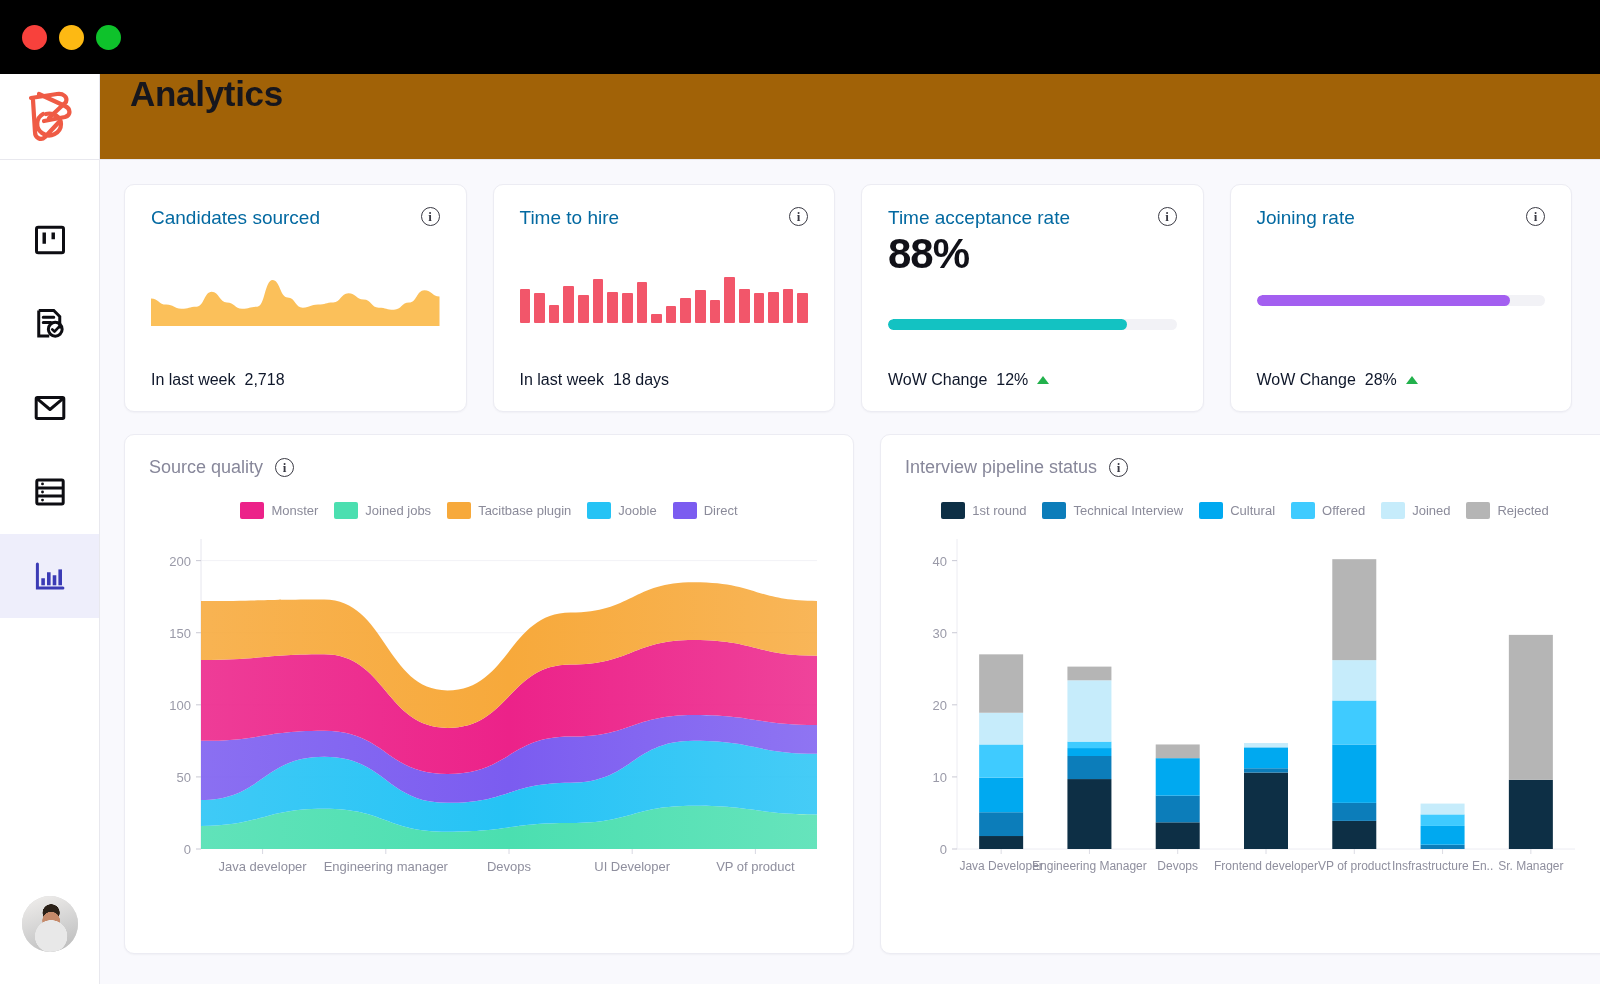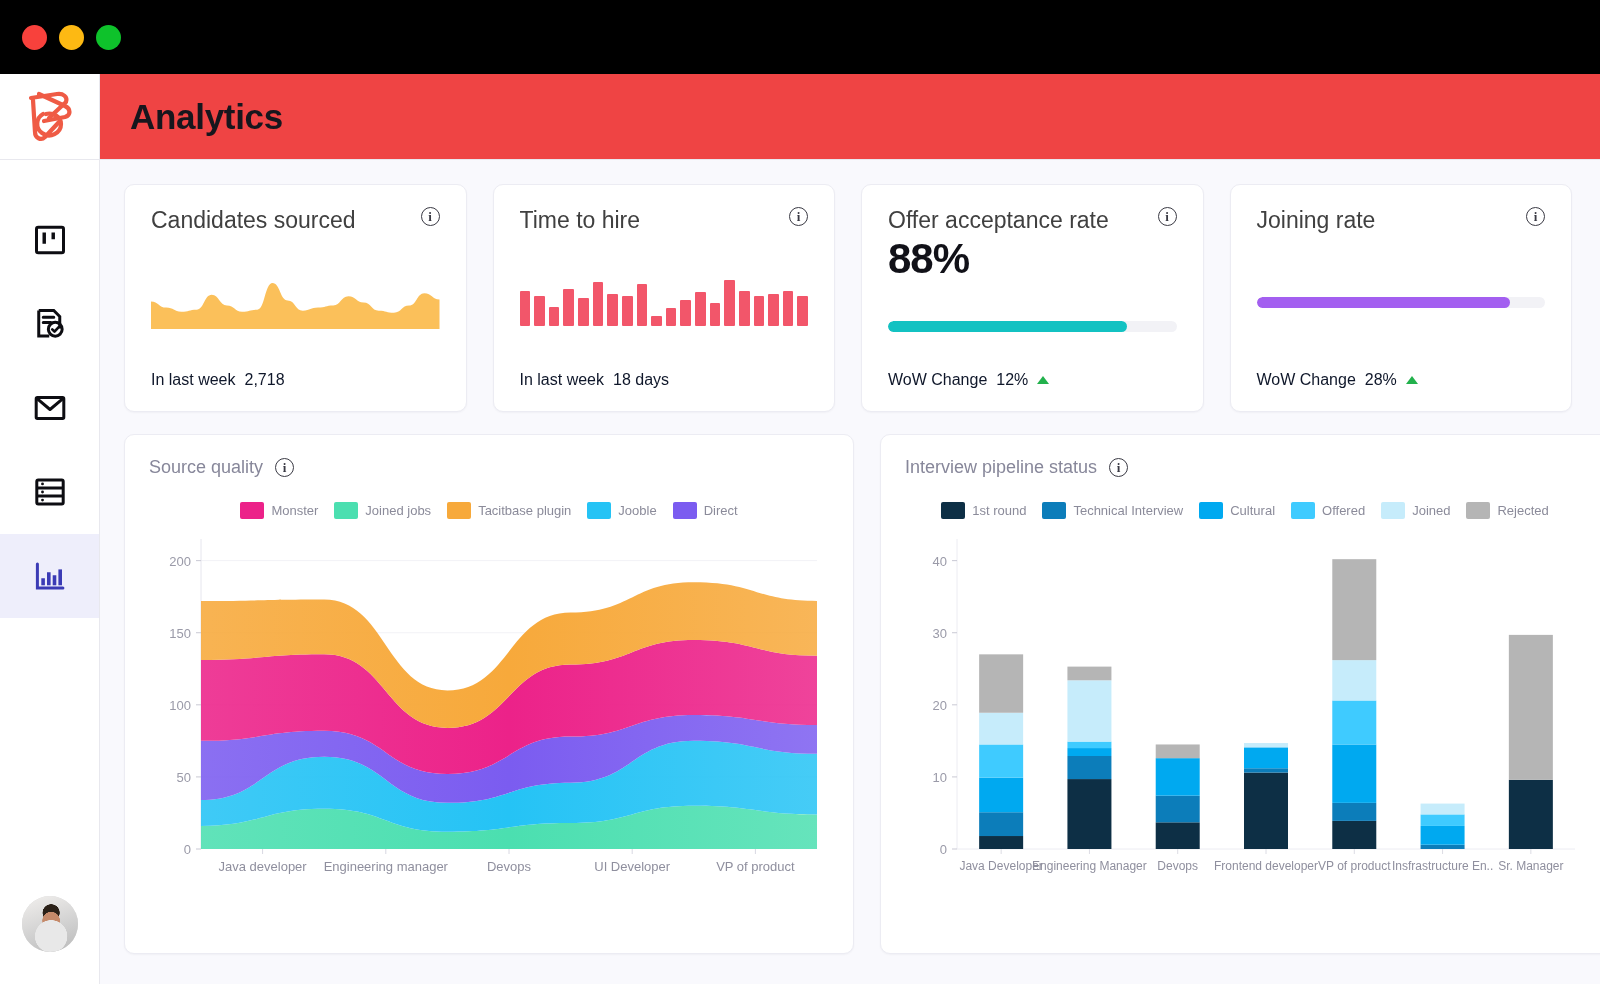--- a/index.html
+++ b/index.html
@@ -64,22 +64,22 @@
       radial-gradient(circle at 52% 44%, #c58a6a 0 20%, transparent 21%),
       radial-gradient(circle at 52% 30%, #2b2118 0 17%, transparent 18%),
       linear-gradient(160deg, #f2f0ee 0%, #cfcfcf 60%, #b9b9b9 100%);
   }
 
   
   .main-col { flex: 1; display: flex; flex-direction: column; min-width: 0; }
   .page-header {
     height: 86px; flex: 0 0 86px;
     border-bottom: 1px solid #e8e8ee;
-    display: flex; align-items: center;
-    background: #ef4444;
+    display: flex; 
+    background: #a16207;
     padding-left: 30px;
   }
   .page-title {
     font-size: 35px; font-weight: bold; color: #16161d;
     letter-spacing: -0.3px;
   }
 
   
   .content {
     flex: 1; background: #f9f9fd;
@@ -95,21 +95,21 @@
   }
   .kpi-card {
     flex: 1; height: 228px;
     padding: 22px 26px 0 26px;
     position: relative;
     display: flex; flex-direction: column;
   }
   .kpi-head {
     display: flex; align-items: flex-start; justify-content: space-between;
   }
-  .kpi-label { font-size: 23px; color: #404040; font-weight: 400; }
+  .kpi-label { font-size: 19px; color: #0369a1; font-weight: 400; }
   .info-icon {
     width: 19px; height: 19px; border-radius: 50%;
     border: 1.6px solid #3a3a44;
     display: inline-flex; align-items: center; justify-content: center;
     font-size: 13px; color: #3a3a44; font-weight: bold;
     font-family: "Liberation Serif", serif; line-height: 1;
     cursor: pointer; flex: 0 0 auto;
   }
   .kpi-value {
     font-size: 42px; font-weight: bold; color: #111118;
@@ -283,21 +283,21 @@
                 </div>
             </div>
             <div class="kpi-foot">
               <span>In last week</span>
               <span class="val">18 days</span>
             </div>
           </div>
 
           <div class="card kpi-card">
             <div class="kpi-head">
-              <div class="kpi-label">Offer acceptance rate</div>
+              <div class="kpi-label">Time acceptance rate</div>
               <span class="info-icon">i</span>
             </div>
             <div class="kpi-value">88%</div>
             <div class="kpi-visual">
               <div class="progress-track">
                 <div class="progress-fill" id="pf-2" style="width: 83%; background: rgb(19, 194, 194);"></div>
               </div>
             </div>
             <div class="kpi-foot">
               <span>WoW Change</span>

